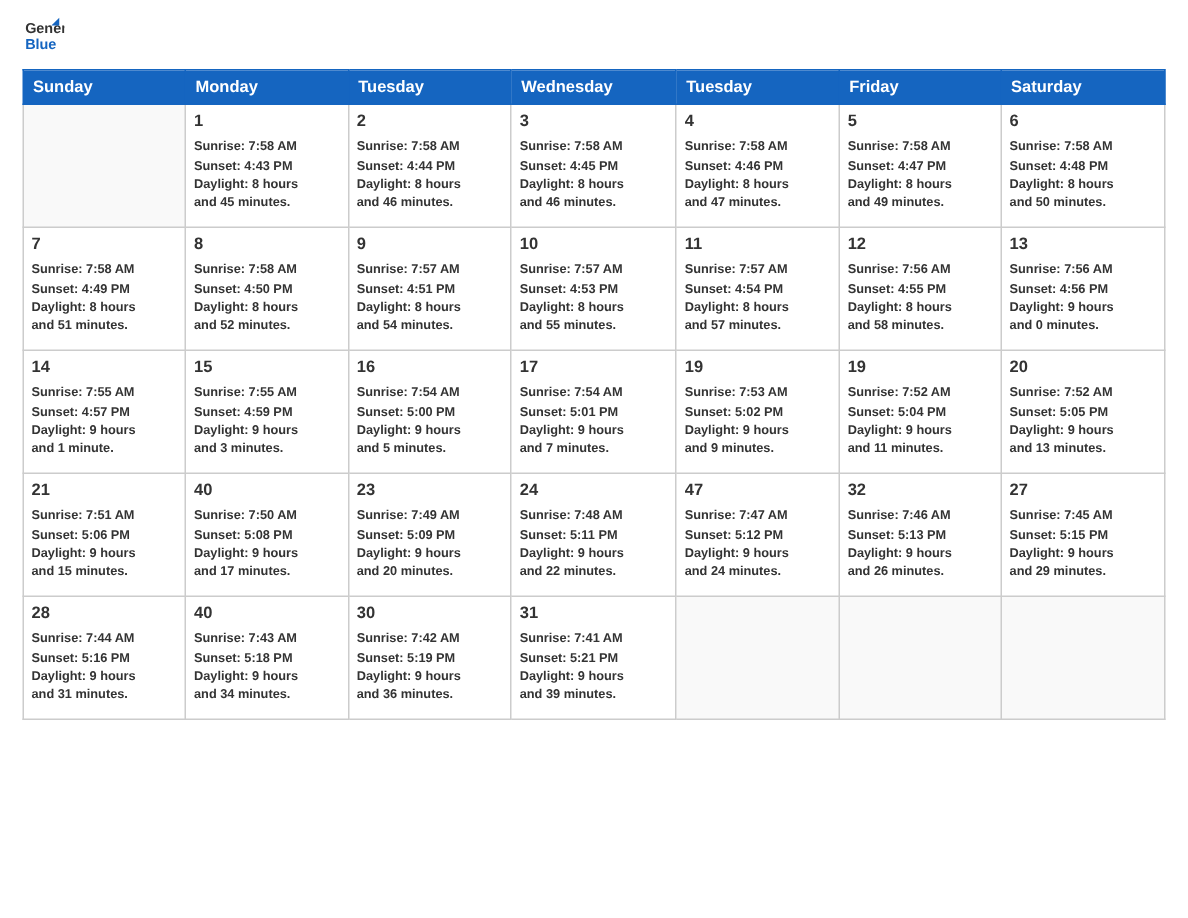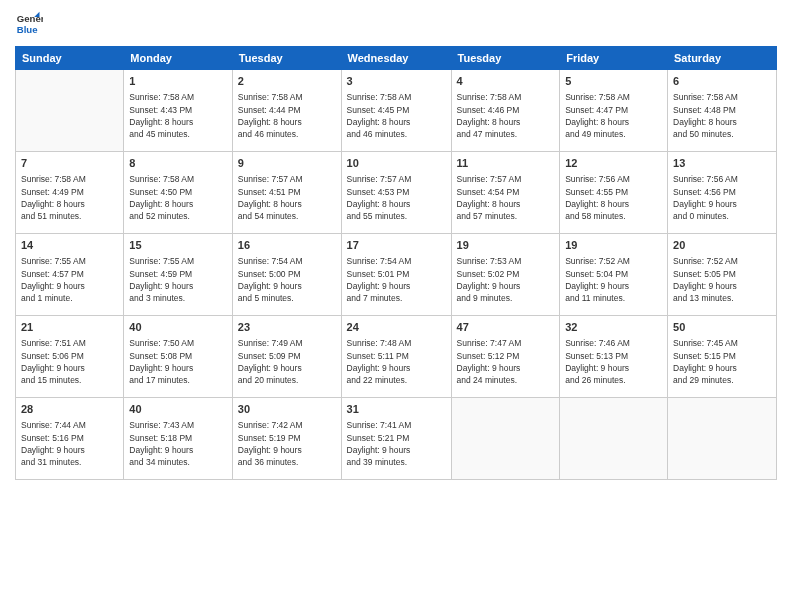--- a/index.html
+++ b/index.html
@@ -72,20 +72,21 @@
     .day-num {
       font-size: 11px;
       font-weight: bold;
       margin-bottom: 2px;
       display: block;
     }
     .day-info {
       font-size: 8.5px;
       color: #333;
       line-height: 1.45;
+      font-weight: bold;
     }
   </style>
 </head>
 <body>
 
 <div class="page">
   <div class="header">
     <div class="logo">
       <svg class="logo-icon" viewBox="0 0 32 32">
         <text x="2" y="14" font-size="11" font-weight="bold" fill="#333" font-family="Arial">General</text>
@@ -218,21 +219,21 @@
           </td>
           <td>
             <span class="day-num">47</span>
             <div class="day-info">Sunrise: 7:47 AM<br>Sunset: 5:12 PM<br>Daylight: 9 hours<br>and 24 minutes.</div>
           </td>
           <td>
             <span class="day-num">32</span>
             <div class="day-info">Sunrise: 7:46 AM<br>Sunset: 5:13 PM<br>Daylight: 9 hours<br>and 26 minutes.</div>
           </td>
           <td>
-            <span class="day-num">50</span>
+            <span class="day-num">27</span>
             <div class="day-info">Sunrise: 7:45 AM<br>Sunset: 5:15 PM<br>Daylight: 9 hours<br>and 29 minutes.</div>
           </td>
         </tr>
         <tr>
           <td>
             <span class="day-num">28</span>
             <div class="day-info">Sunrise: 7:44 AM<br>Sunset: 5:16 PM<br>Daylight: 9 hours<br>and 31 minutes.</div>
           </td>
           <td>
             <span class="day-num">40</span>

